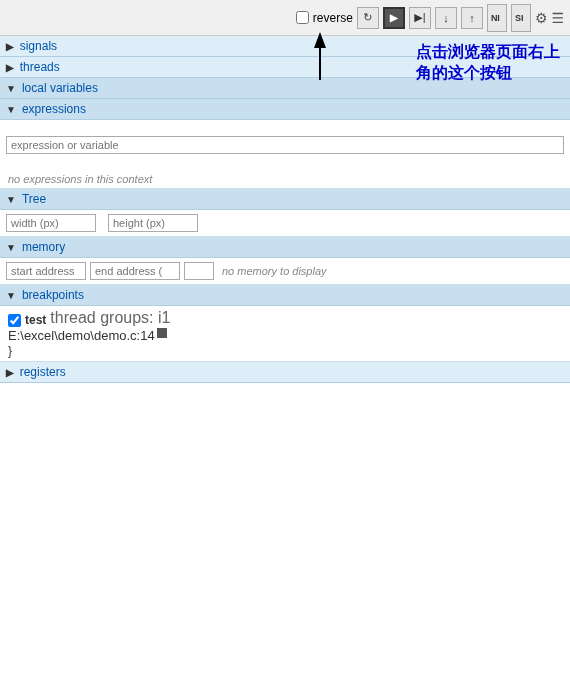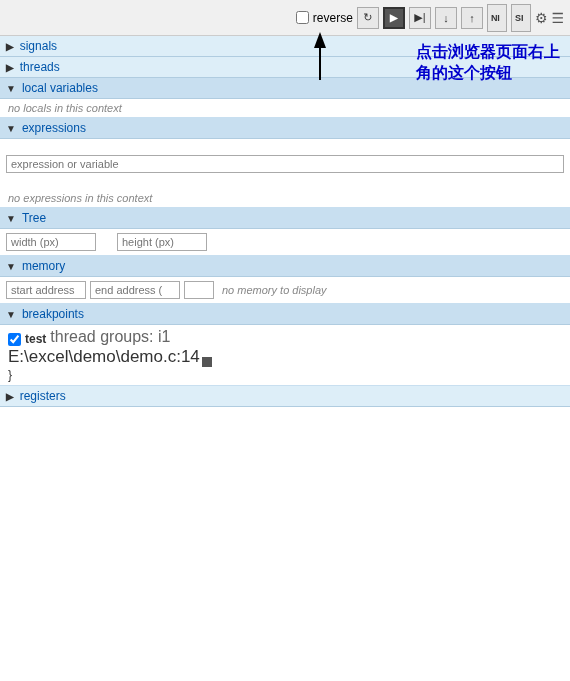--- a/index.html
+++ b/index.html
@@ -137,21 +137,21 @@
       border: 1px solid #aaa;
       font-size: 11px;
       color: #aaa;
     }
 
     
     .tree-row {
       display: flex;
       align-items: center;
       padding: 4px 6px;
-      gap: 21px;
+      gap: 12px;
     }
     .tree-input {
       border: 1px solid #aaa;
       padding: 2px 4px;
       font-size: 11px;
       width: 90px;
       color: #555;
     }
 
     
@@ -203,23 +203,23 @@
       font-weight: bold;
       color: #333;
       font-size: 12px;
     }
     .bp-detail {
       color: #666;
       font-size: 16px;
     }
     .bp-location {
       color: #333;
-      font-size: 17px;
-      display: flex;
-      align-items: flex-end;
+      font-size: 13px;
+      display: flex;
+      align-items: flex-start;
       gap: 2px;
       margin-top: 1px;
     }
     .bp-location-icon {
       width: 10px;
       height: 10px;
       background: #555;
       display: inline-block;
     }
     .bp-brace {
@@ -292,23 +292,20 @@
 
   <div class="section-header collapsed">
     <span class="section-toggle">▶</span>
     <span class="section-title">threads</span>
   </div>
 
   <div class="section-header">
     <span class="section-toggle">▼</span>
     <span class="section-title">local variables</span>
   </div>
-  <div class="section-body">
-    <div class="placeholder-text">no locals in this context</div>
-  </div>
 
   <div class="section-header">
     <span class="section-toggle">▼</span>
     <span class="section-title">expressions</span>
   </div>
   <div class="section-body">
     <input class="expr-input" type="text" placeholder="expression or variable" style="">
     <div class="placeholder-text">no expressions in this context</div>
   </div>
 

